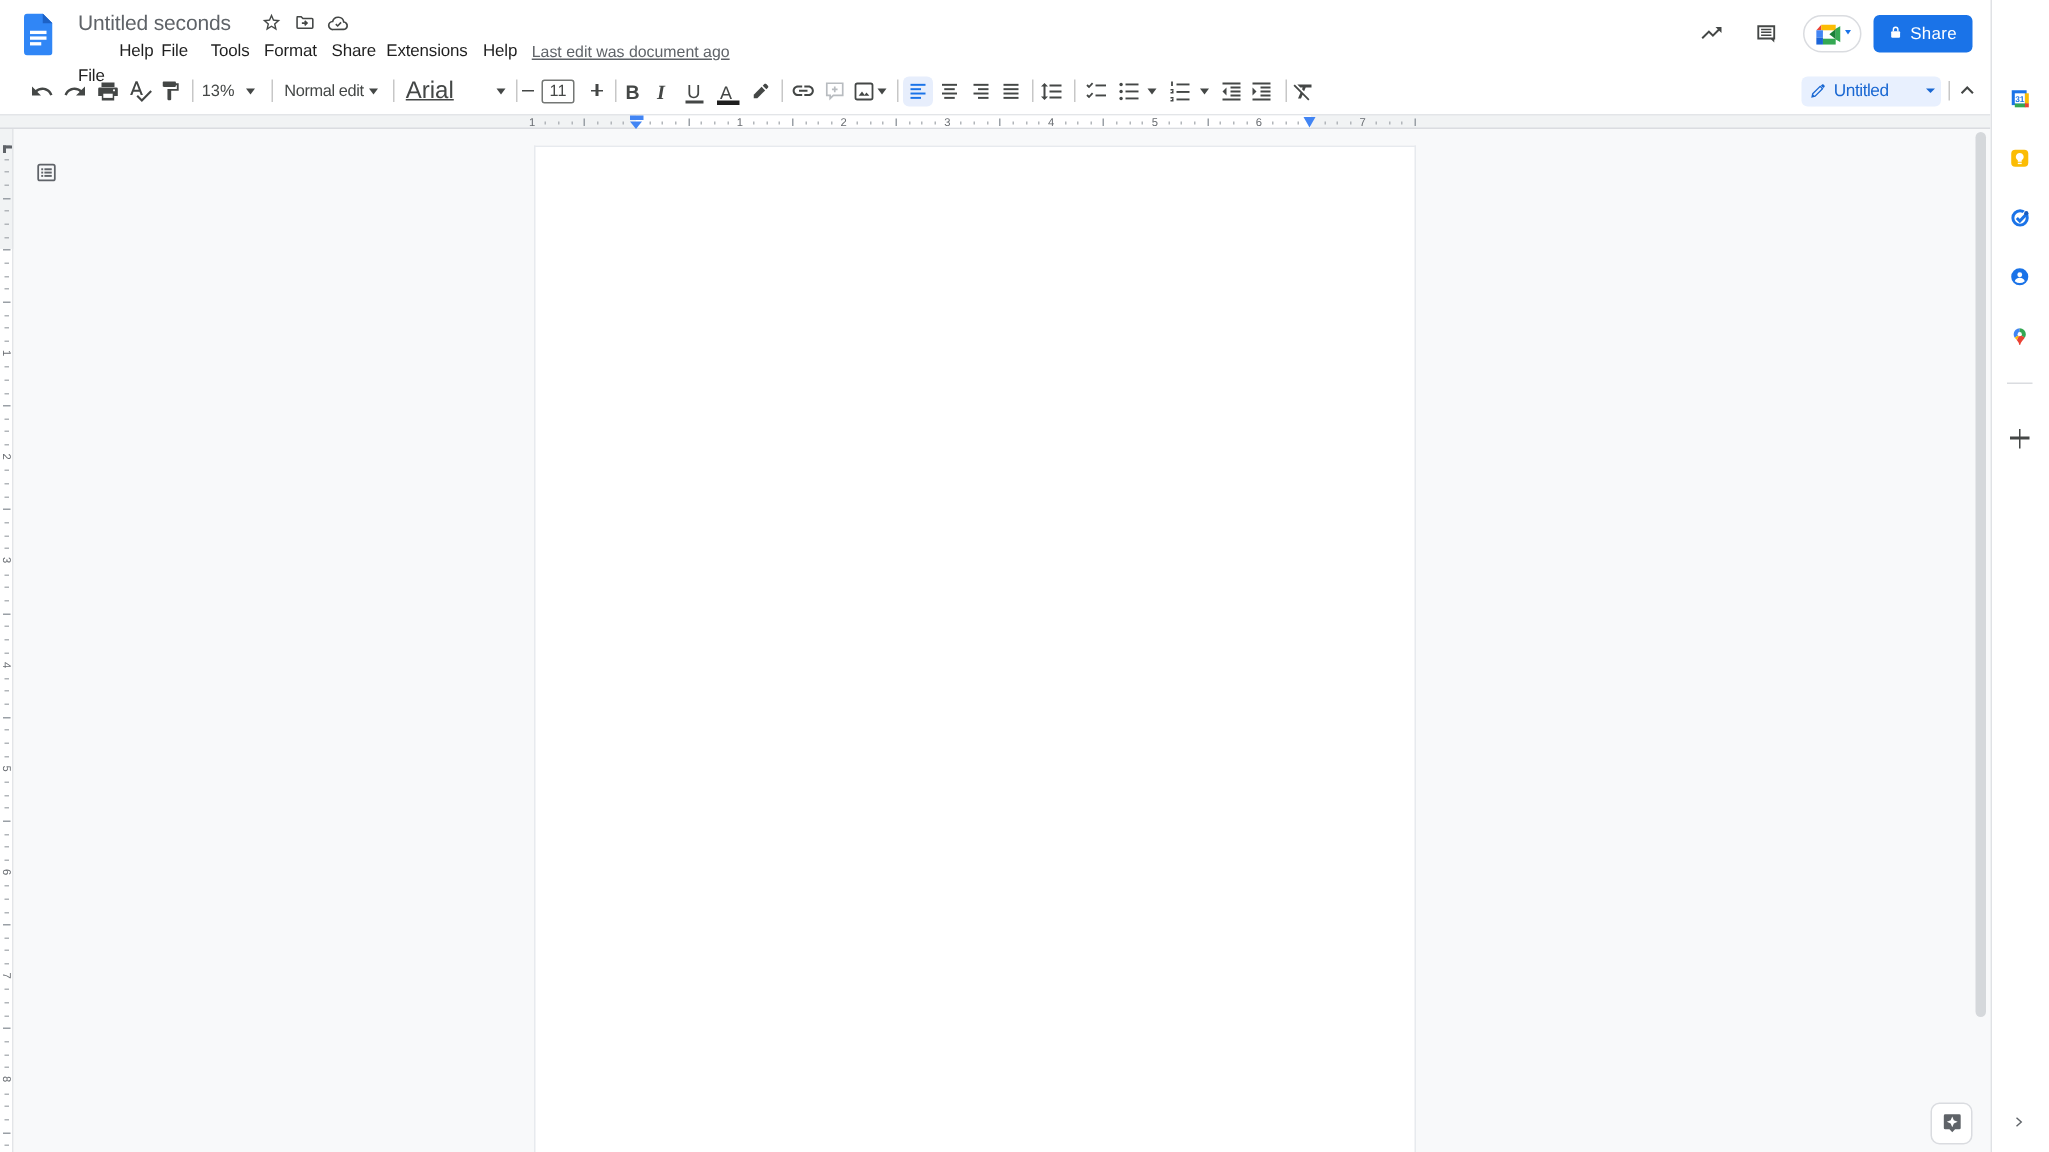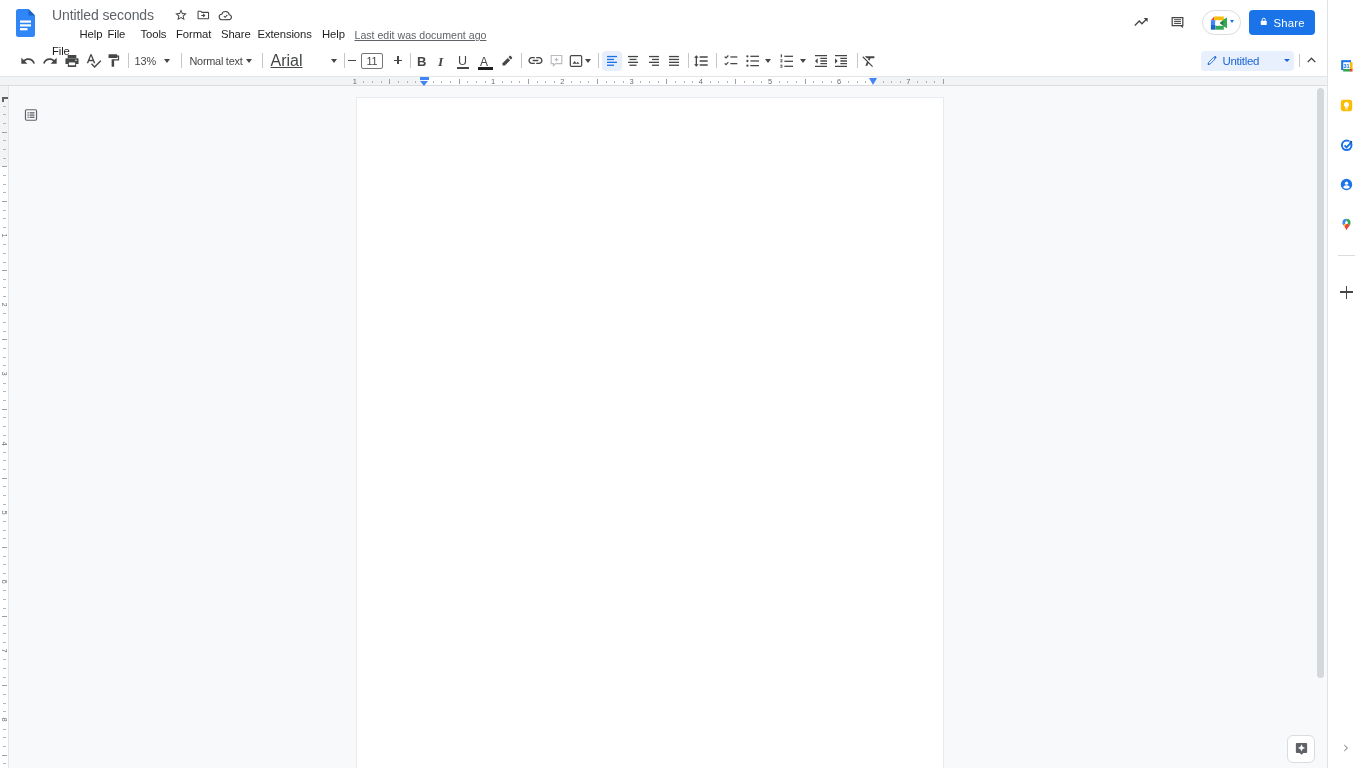--- a/index.html
+++ b/index.html
@@ -241,21 +241,21 @@
 <svg style="position:absolute;left:84.5px;top:52.0px" width="17.0" height="17.0" viewBox="0 0 24 24">
       <path fill="#444746" d="M12.45 16h2.09L9.43 3H7.57L2.46 16h2.09l1.12-3h5.64l1.14 3zm-6.02-5L8.5 5.48 10.57 11H6.43zm15.16.59-8.09 8.09L9.83 16l-1.41 1.41 5.09 5.09L23 13l-1.41-1.41z"></path>
     </svg>
 <svg style="position:absolute;left:106.0px;top:53.0px" width="15.0" height="15.0" viewBox="0 0 24 24">
       <path fill="#444746" d="M18 4V3c0-.55-.45-1-1-1H5c-.55 0-1 .45-1 1v4c0 .55.45 1 1 1h12c.55 0 1-.45 1-1V6h1v4H9v11c0 .55.45 1 1 1h2c.55 0 1-.45 1-1v-9h8V4h-3z"></path>
     </svg>
 <div style="position:absolute;left:127.5px;top:53.0px;width:1px;height:15.0px;background:#c7c7c7"></div>
 <div style="position:absolute;left:134.5px;top:55.1px;font-size:10.9px;line-height:12.9px;color:#444746;font-weight:400;letter-spacing:0;white-space:nowrap;">13%</div>
 <div style="position:absolute;left:164.4px;top:59.3px;width:0;height:0;border-left:3.6px solid transparent;border-right:3.6px solid transparent;border-top:4.4px solid #444746"></div>
 <div style="position:absolute;left:181.0px;top:53.0px;width:1px;height:15.0px;background:#c7c7c7"></div>
-<div style="position:absolute;left:189.5px;top:55.1px;font-size:10.9px;line-height:12.9px;color:#444746;font-weight:400;letter-spacing:-0.25px;white-space:nowrap;">Normal text</div>
+<div style="position:absolute;left:189.5px;top:55.1px;font-size:10.9px;line-height:12.9px;color:#444746;font-weight:400;letter-spacing:-0.25px;white-space:nowrap;">Normal edit</div>
 <div style="position:absolute;left:246.4px;top:59.3px;width:0;height:0;border-left:3.6px solid transparent;border-right:3.6px solid transparent;border-top:4.4px solid #444746"></div>
 <div style="position:absolute;left:262.0px;top:53.0px;width:1px;height:15.0px;background:#c7c7c7"></div>
 <div style="position:absolute;left:270.5px;top:55.1px;font-size:16px;line-height:12.9px;color:#444746;font-weight:400;letter-spacing:0;white-space:nowrap;text-decoration:underline;">Arial</div>
 <div style="position:absolute;left:331.4px;top:59.3px;width:0;height:0;border-left:3.6px solid transparent;border-right:3.6px solid transparent;border-top:4.4px solid #444746"></div>
 <div style="position:absolute;left:344.0px;top:53.0px;width:1px;height:15.0px;background:#c7c7c7"></div>
 <div style="position:absolute;left:348px;top:59.6px;width:8px;height:1.6px;background:#444746"></div>
 <div style="position:absolute;left:361px;top:52.5px;width:22px;height:16px;border:1px solid #747775;border-radius:2px;font-size:10.8px;line-height:14px;text-align:center;color:#444746">11</div>
 <div style="position:absolute;left:394px;top:59.6px;width:8px;height:1.6px;background:#444746"></div>
 <div style="position:absolute;left:397.2px;top:56.4px;width:1.6px;height:8px;background:#444746"></div>
 <div style="position:absolute;left:410.0px;top:53.0px;width:1px;height:15.0px;background:#c7c7c7"></div>

